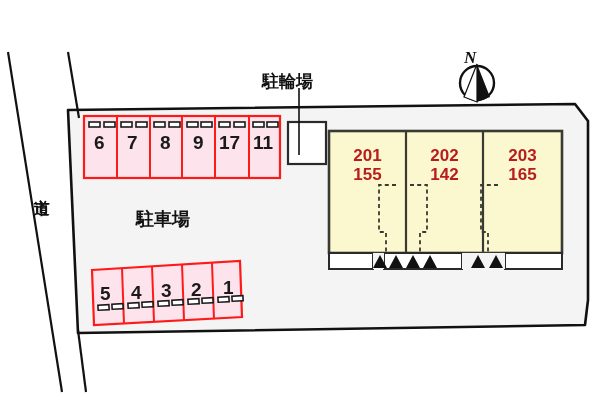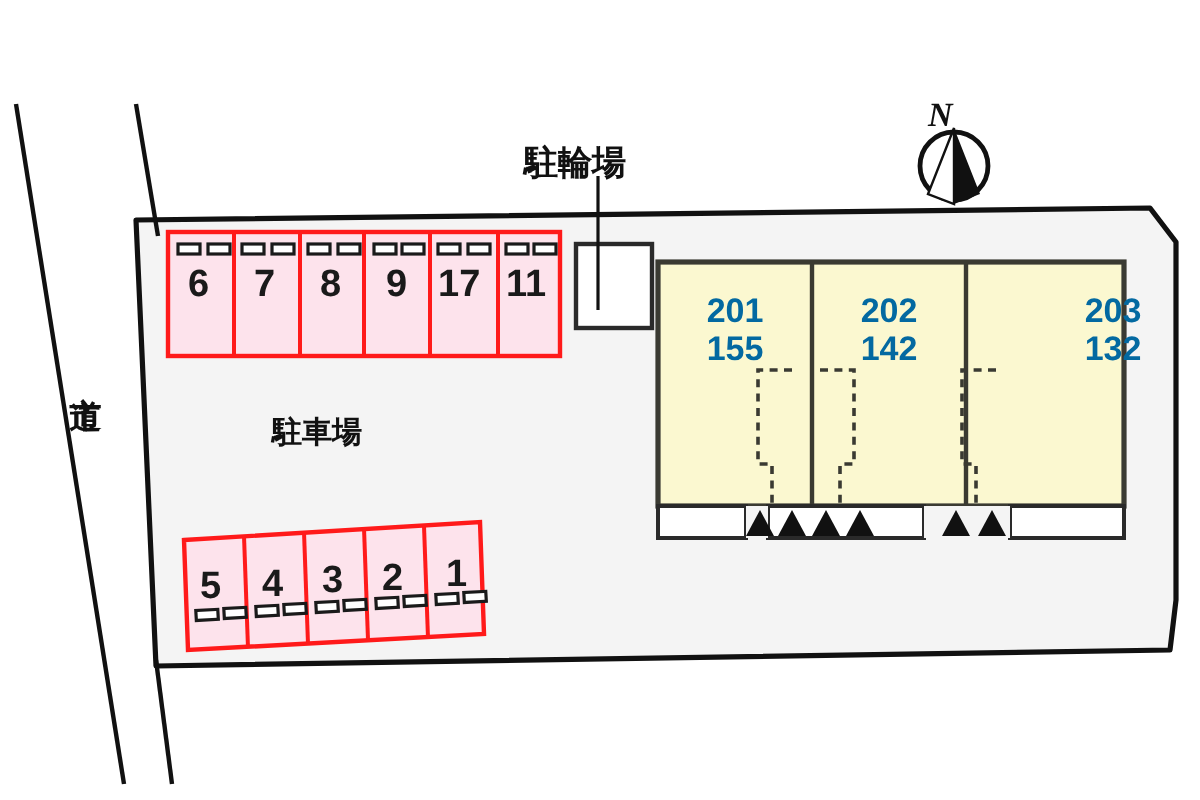--- a/index.html
+++ b/index.html
@@ -12,32 +12,32 @@
   }
   #stage{position:absolute;left:0;top:0;width:600px;height:400px;}
   svg.layer{position:absolute;left:0;top:0;width:600px;height:400px;}
   .txt{position:absolute;white-space:nowrap;color:#111;}
   .stall-num{
     position:absolute;font-size:19px;font-weight:700;color:#1a1a1a;
     line-height:1;
   }
   .unit-label{
     position:absolute;text-align:center;font-size:17px;font-weight:700;
-    color:#0369a1;line-height:1.12;letter-spacing:0px;
+    color:#b91c1c;line-height:1.12;letter-spacing:0px;
   }
   .jp{
     font-family:Liberation Sans, sans-serif;
     font-weight:700;
     text-align:right;
   }
   #lbl-chuurinjou{
     left:262px;top:70px;font-size:17px;
   }
   #lbl-chuushajou{
-    left:136px;top:207px;font-size:15px;
+    left:136px;top:207px;font-size:18px;
   }
   #lbl-shidou{
     left:33px;top:186px;font-size:16px;
     writing-mode:vertical-rl;text-orientation:upright;
     line-height:1.05;letter-spacing:1px;
   }
   #lbl-north{
     left:464px;top:48px;font-size:17px;font-weight:700;
     font-family:"Liberation Serif","DejaVu Serif",serif;
     font-style:italic;
@@ -165,23 +165,23 @@
   <div class="stall-num" style="left:223px;top:278px;">1</div>
 
   <div class="unit-label" style="left:329px;top:146px;width:77px;">
     <div>201</div>
     <div>155</div>
   </div>
   <div class="unit-label" style="left:406px;top:146px;width:77px;">
     <div>202</div>
     <div>142</div>
   </div>
-  <div class="unit-label" style="left:483px;top:146px;width:79px;margin-left:34px;">
+  <div class="unit-label" style="left:483px;top:146px;width:79px;">
     <div>203</div>
-    <div>132</div>
+    <div>165</div>
   </div>
 
   <div class="txt jp" id="lbl-chuurinjou">駐輪場</div>
   <div class="txt jp" id="lbl-chuushajou">駐車場</div>
   <div class="txt jp" id="lbl-shidou">市道</div>
   <div class="txt" id="lbl-north">N</div>
 
 </div>
 
 </body></html>

